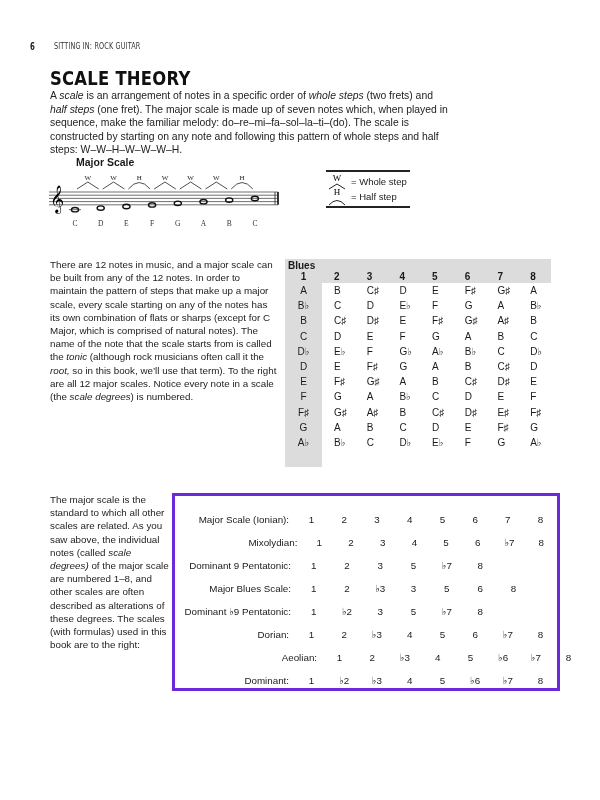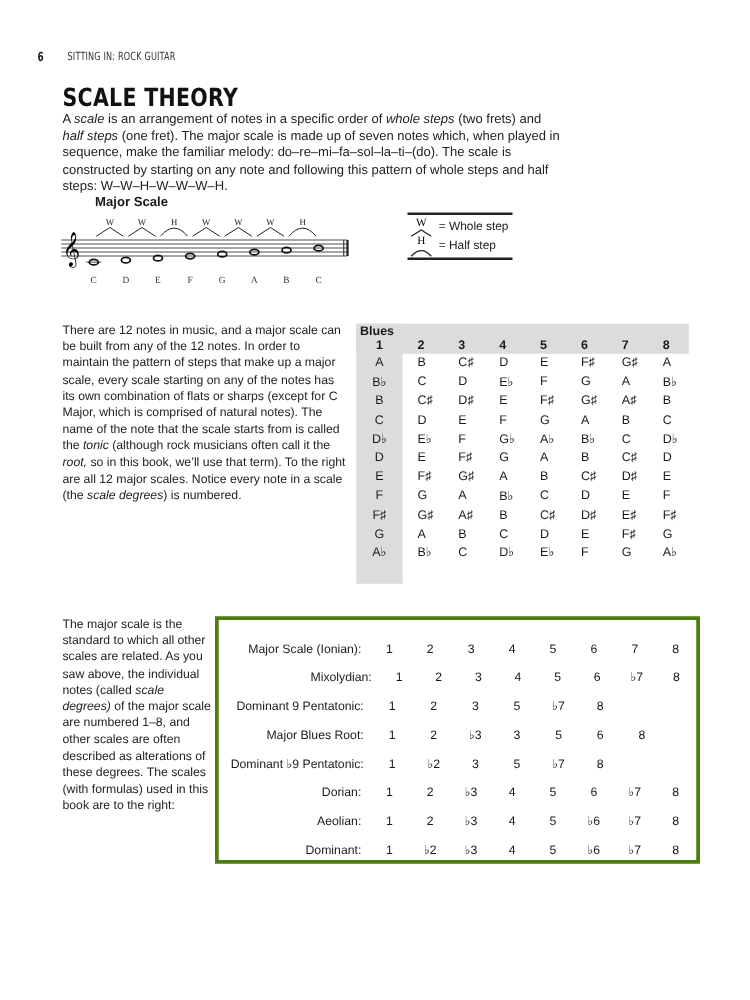--- a/index.html
+++ b/index.html
@@ -31,21 +31,21 @@
   .keys-root-label { position: absolute; left: 3px; top: 1px; font-weight: bold; font-size: 10px; }
   .keys-grid { position: absolute; left: 0; top: 11px; width: 266px; }
   .krow { display: flex; height: 15.2px; align-items: center; }
   .krow.head { height: 13px; font-weight: bold; }
   .kcell { font-size: 10px; }
   .kcell:nth-child(1) { width: 37px; text-align: center; }
   .kcell:nth-child(n+2) { width: 32.7px; padding-left: 12px; }
 
   .para3 { position: absolute; left: 50px; top: 493px; width: 120px; font-size: 9.8px; line-height: 13.2px; color: #222; }
 
-  .formula-box { position: absolute; left: 172px; top: 493px; width: 388px; height: 198px; border: 3px solid #4d7c0f; background: #fff; }
+  .formula-box { position: absolute; left: 172px; top: 493px; width: 388px; height: 198px; border: 3px solid #6d28d9; background: #fff; }
   .frow { position: absolute; left: 0; width: 382px; height: 14px; display: flex; align-items: center; font-size: 9.8px; }
   .flabel { width: 122px; text-align: right; padding-right: 6px; white-space: nowrap; }
   .fdeg { width: 33.3px; text-align: center; }
   .fdeg:first-of-type { }
 </style>
 </head>
 <body>
 
 <div class="running-head">
   <span class="page-num">6</span>
@@ -271,21 +271,21 @@
     <div class="frow" style="top: 62px;">
       <div class="flabel">Dominant 9 Pentatonic:</div>
       <div class="fdeg">1</div>
       <div class="fdeg">2</div>
       <div class="fdeg">3</div>
       <div class="fdeg">5</div>
       <div class="fdeg">♭7</div>
       <div class="fdeg">8</div>
     </div>
     <div class="frow" style="top: 85px;">
-      <div class="flabel">Major Blues Root:</div>
+      <div class="flabel">Major Blues Scale:</div>
       <div class="fdeg">1</div>
       <div class="fdeg">2</div>
       <div class="fdeg">♭3</div>
       <div class="fdeg">3</div>
       <div class="fdeg">5</div>
       <div class="fdeg">6</div>
       <div class="fdeg">8</div>
     </div>
     <div class="frow" style="top: 108px;">
       <div class="flabel">Dominant ♭9 Pentatonic:</div>
@@ -300,21 +300,21 @@
       <div class="flabel">Dorian:</div>
       <div class="fdeg">1</div>
       <div class="fdeg">2</div>
       <div class="fdeg">♭3</div>
       <div class="fdeg">4</div>
       <div class="fdeg">5</div>
       <div class="fdeg">6</div>
       <div class="fdeg">♭7</div>
       <div class="fdeg">8</div>
     </div>
-    <div class="frow" style="top: 154px;">
+    <div class="frow" style="top: 154px; margin-left: 28px;">
       <div class="flabel">Aeolian:</div>
       <div class="fdeg">1</div>
       <div class="fdeg">2</div>
       <div class="fdeg">♭3</div>
       <div class="fdeg">4</div>
       <div class="fdeg">5</div>
       <div class="fdeg">♭6</div>
       <div class="fdeg">♭7</div>
       <div class="fdeg">8</div>
     </div>

